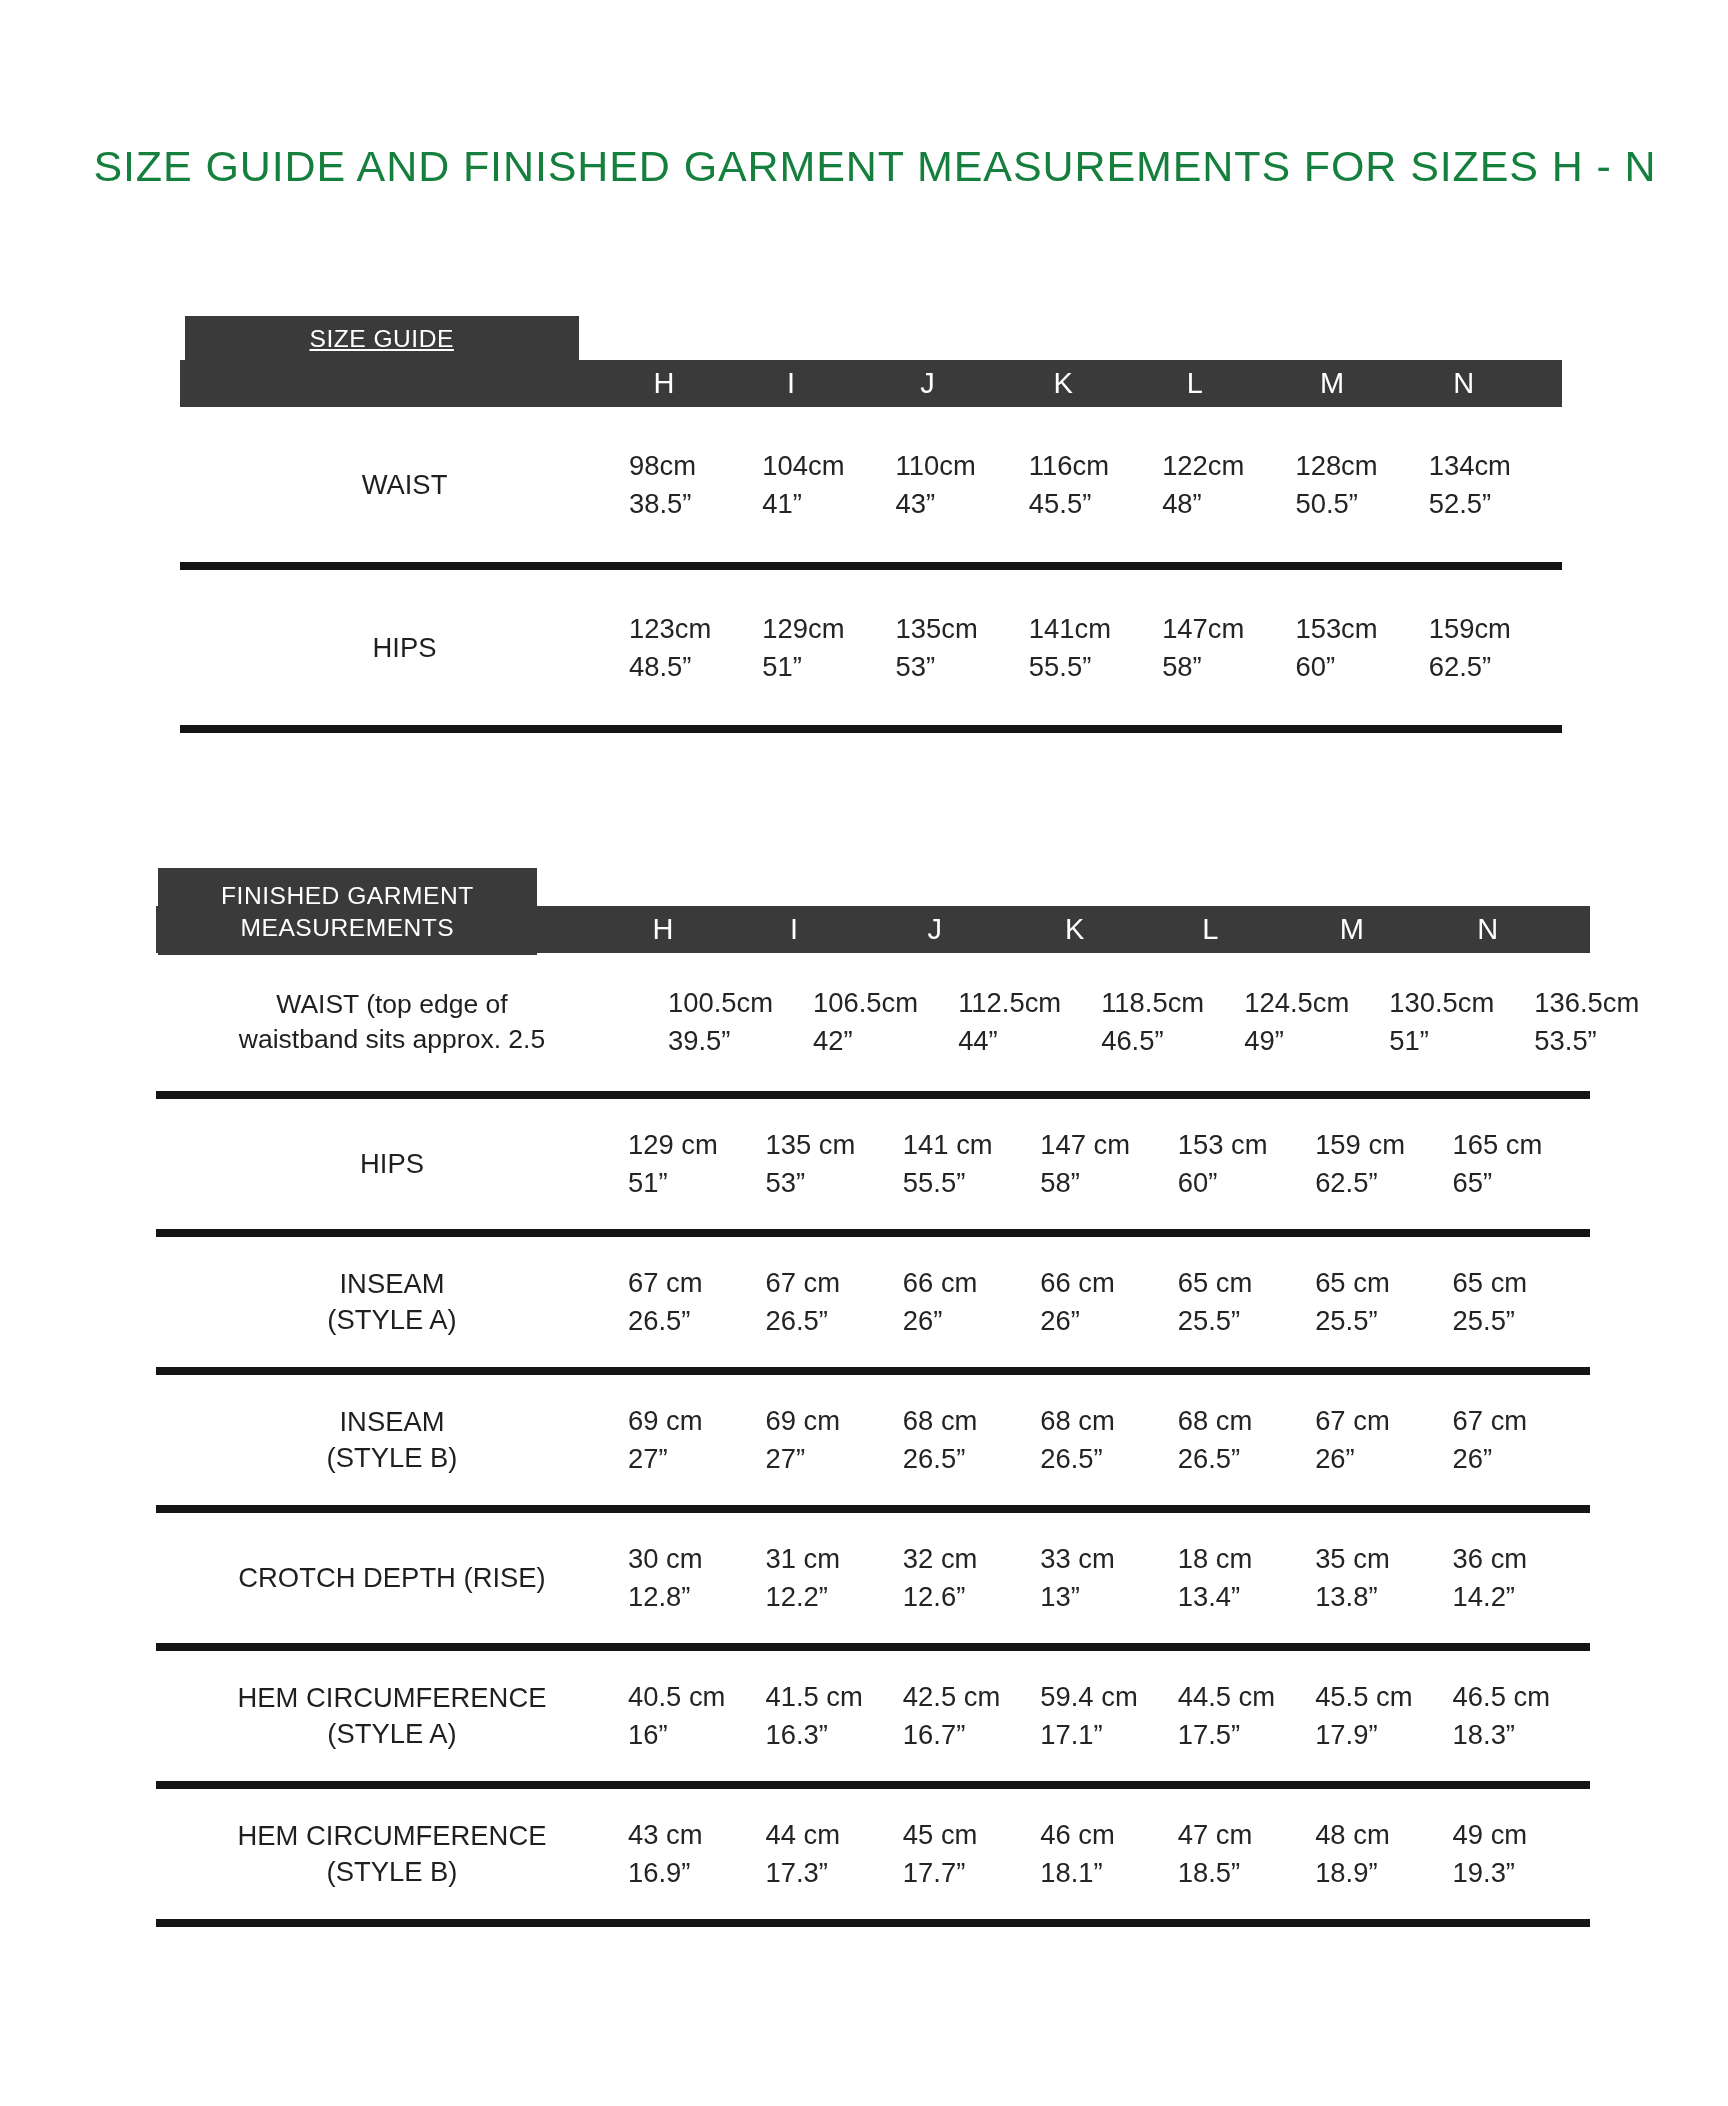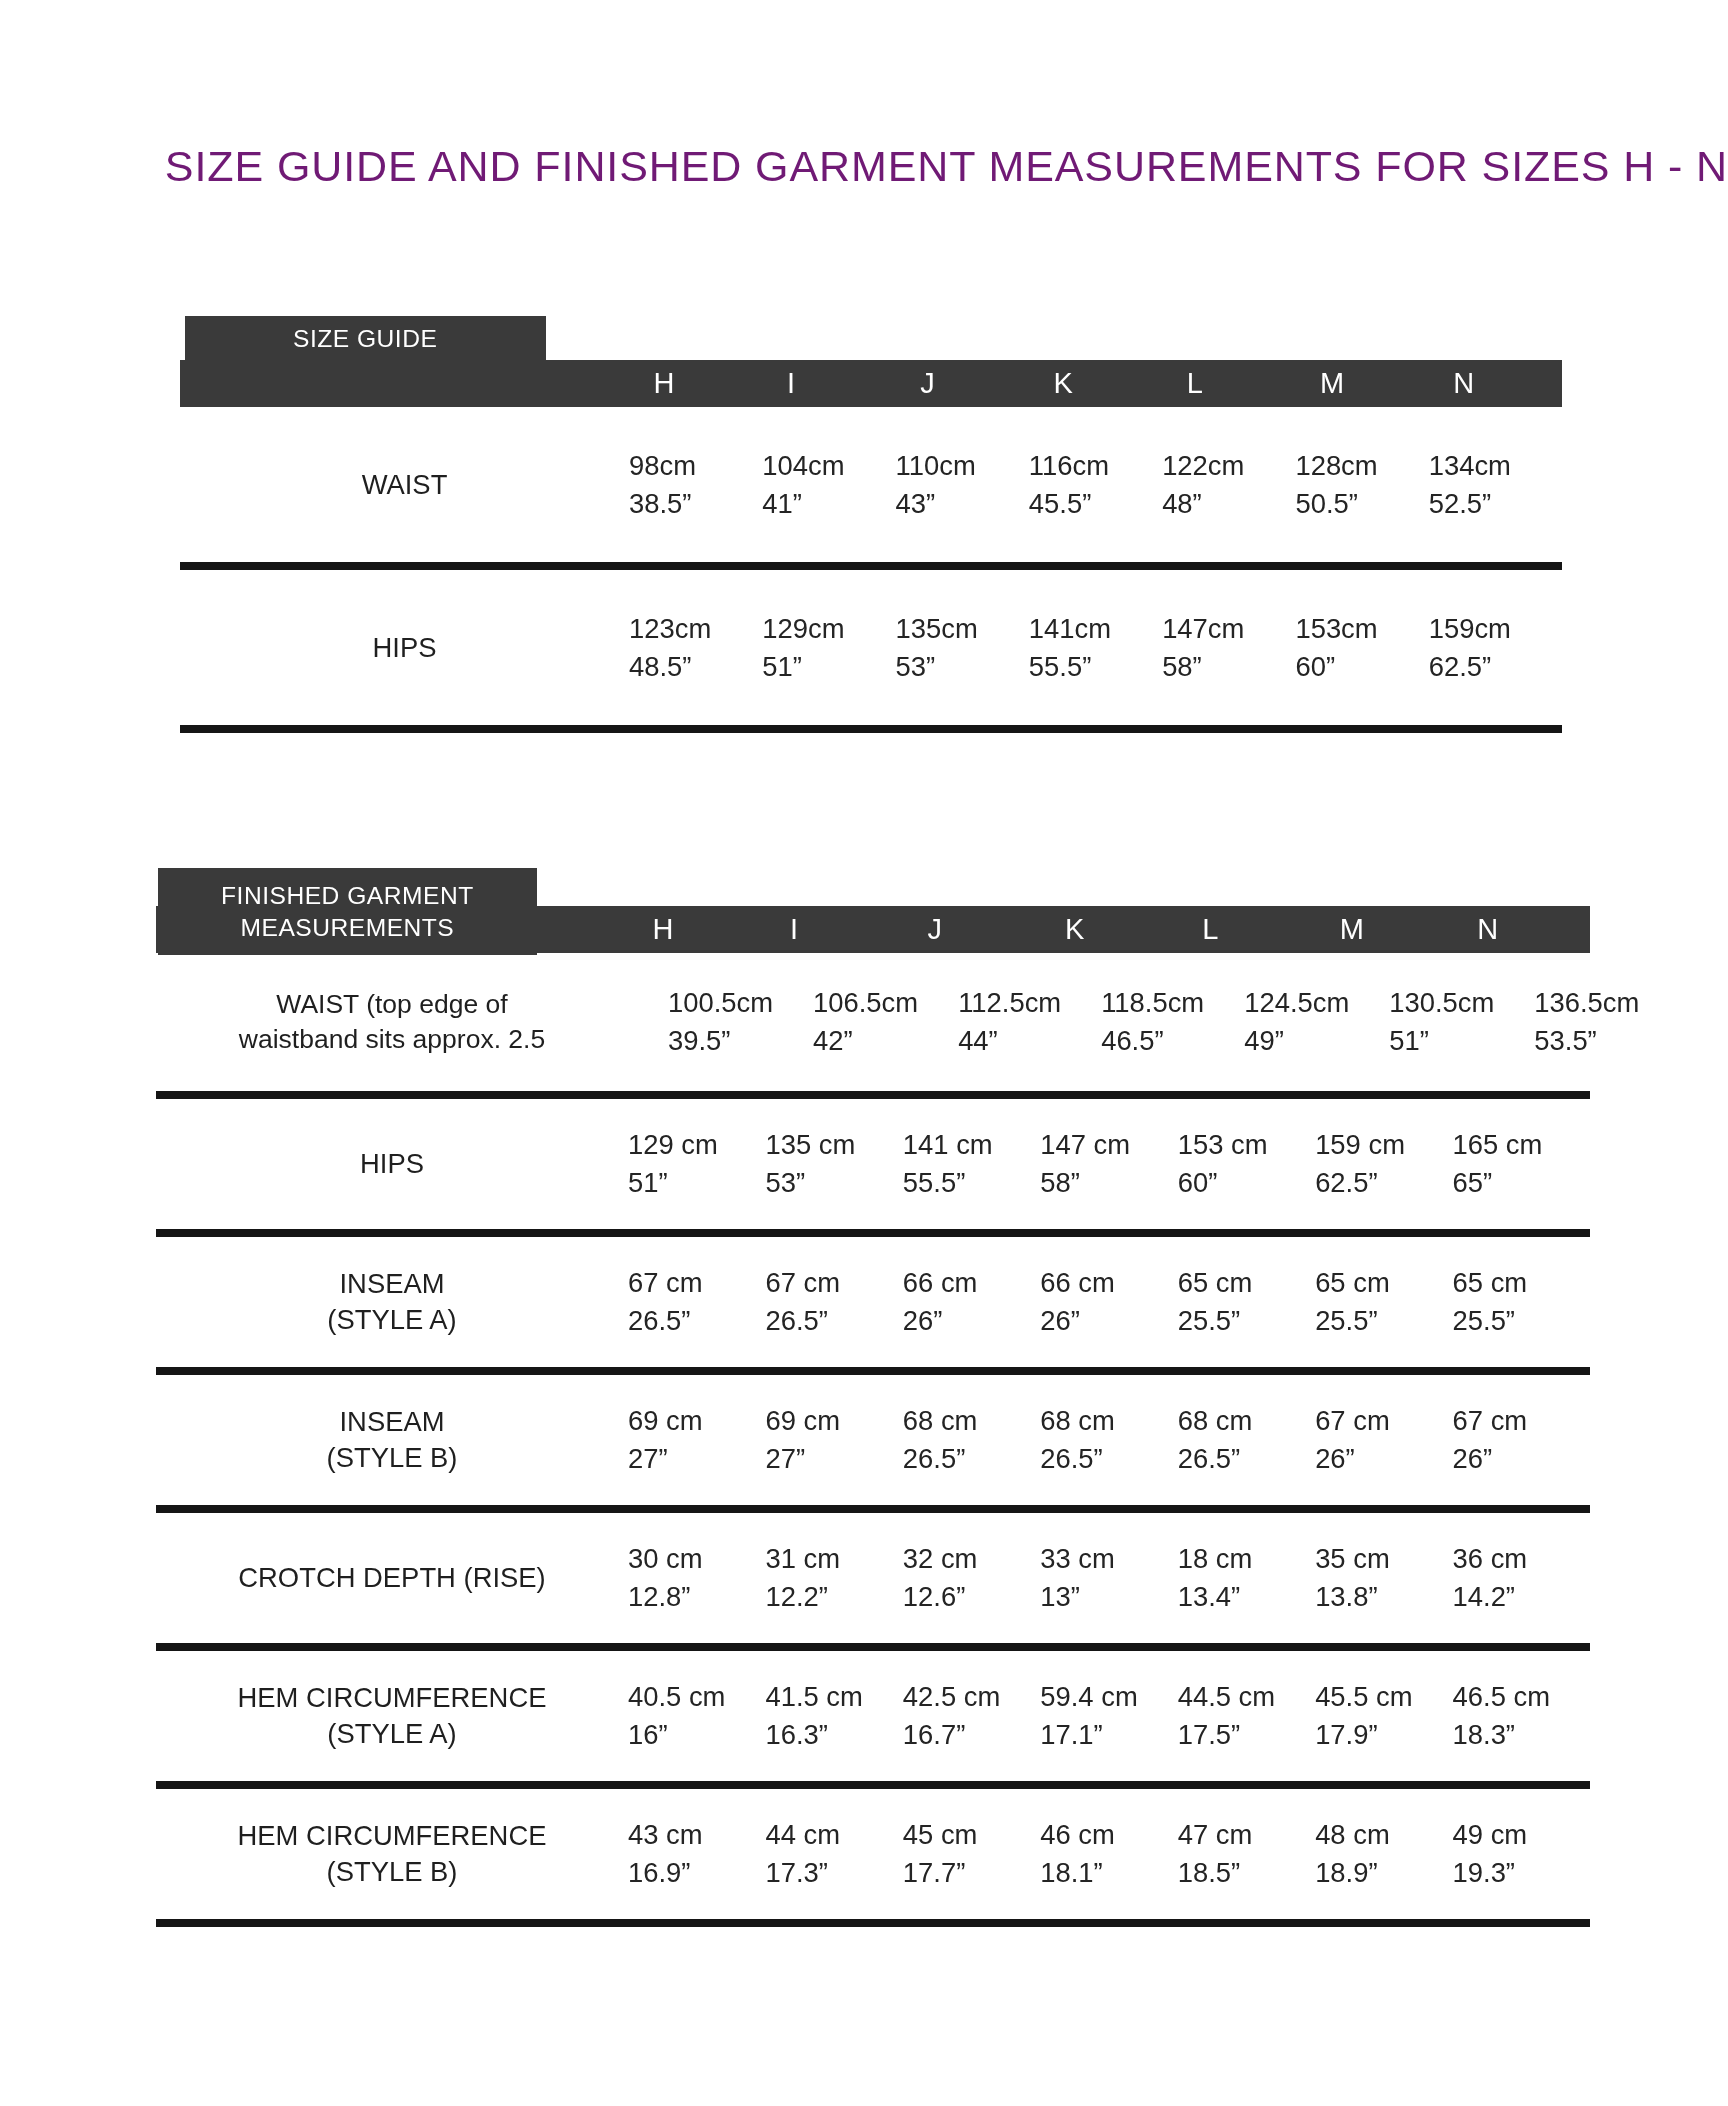--- a/index.html
+++ b/index.html
@@ -7,25 +7,25 @@
   body {
     width: 1728px;
     height: 2107px;
     overflow: hidden;
     font-family: "Liberation Sans", "DejaVu Sans", sans-serif;
     color: #2b2b2b;
   }
   .page { padding-top: 142px; }
 
   h1.title {
-    text-align: right;
+    text-align: center;
     font-size: 43px;
     font-weight: 400;
     letter-spacing: 0.9px;
-    color: #701a75;
+    color: #15803d;
     margin-bottom: 125px;
     white-space: nowrap;
     padding-left: 22px;
   }
 
   .mtable { position: relative; }
   .mtable1 { margin-left: 180px; width: 1382px; padding-top: 44px; margin-bottom: 0; }
   .mtable2 { margin-left: 156px; width: 1434px; padding-top: 38px; margin-top: 135px; }
 
   .tab {
@@ -35,21 +35,21 @@
     color: #ffffff;
     display: flex;
     flex-direction: column;
     align-items: center;
     justify-content: center;
     font-size: 24.6px;
     letter-spacing: 0.5px;
     z-index: 2;
     line-height: 32px;
   }
-  .mtable1 .tab { left: 4.7px; width: 361px; height: 45px; }
+  .mtable1 .tab { left: 4.7px; width: 394px; height: 45px; text-decoration: underline; }
   .mtable2 .tab { left: 1.9px; width: 379px; height: 87px; }
 
   .band {
     background: #3a3a3a;
     height: 47px;
     display: grid;
     align-items: center;
   }
   .mtable1 .band { grid-template-columns: 449px repeat(7, 1fr); }
   .mtable2 .band { grid-template-columns: 472px repeat(7, 1fr); }

